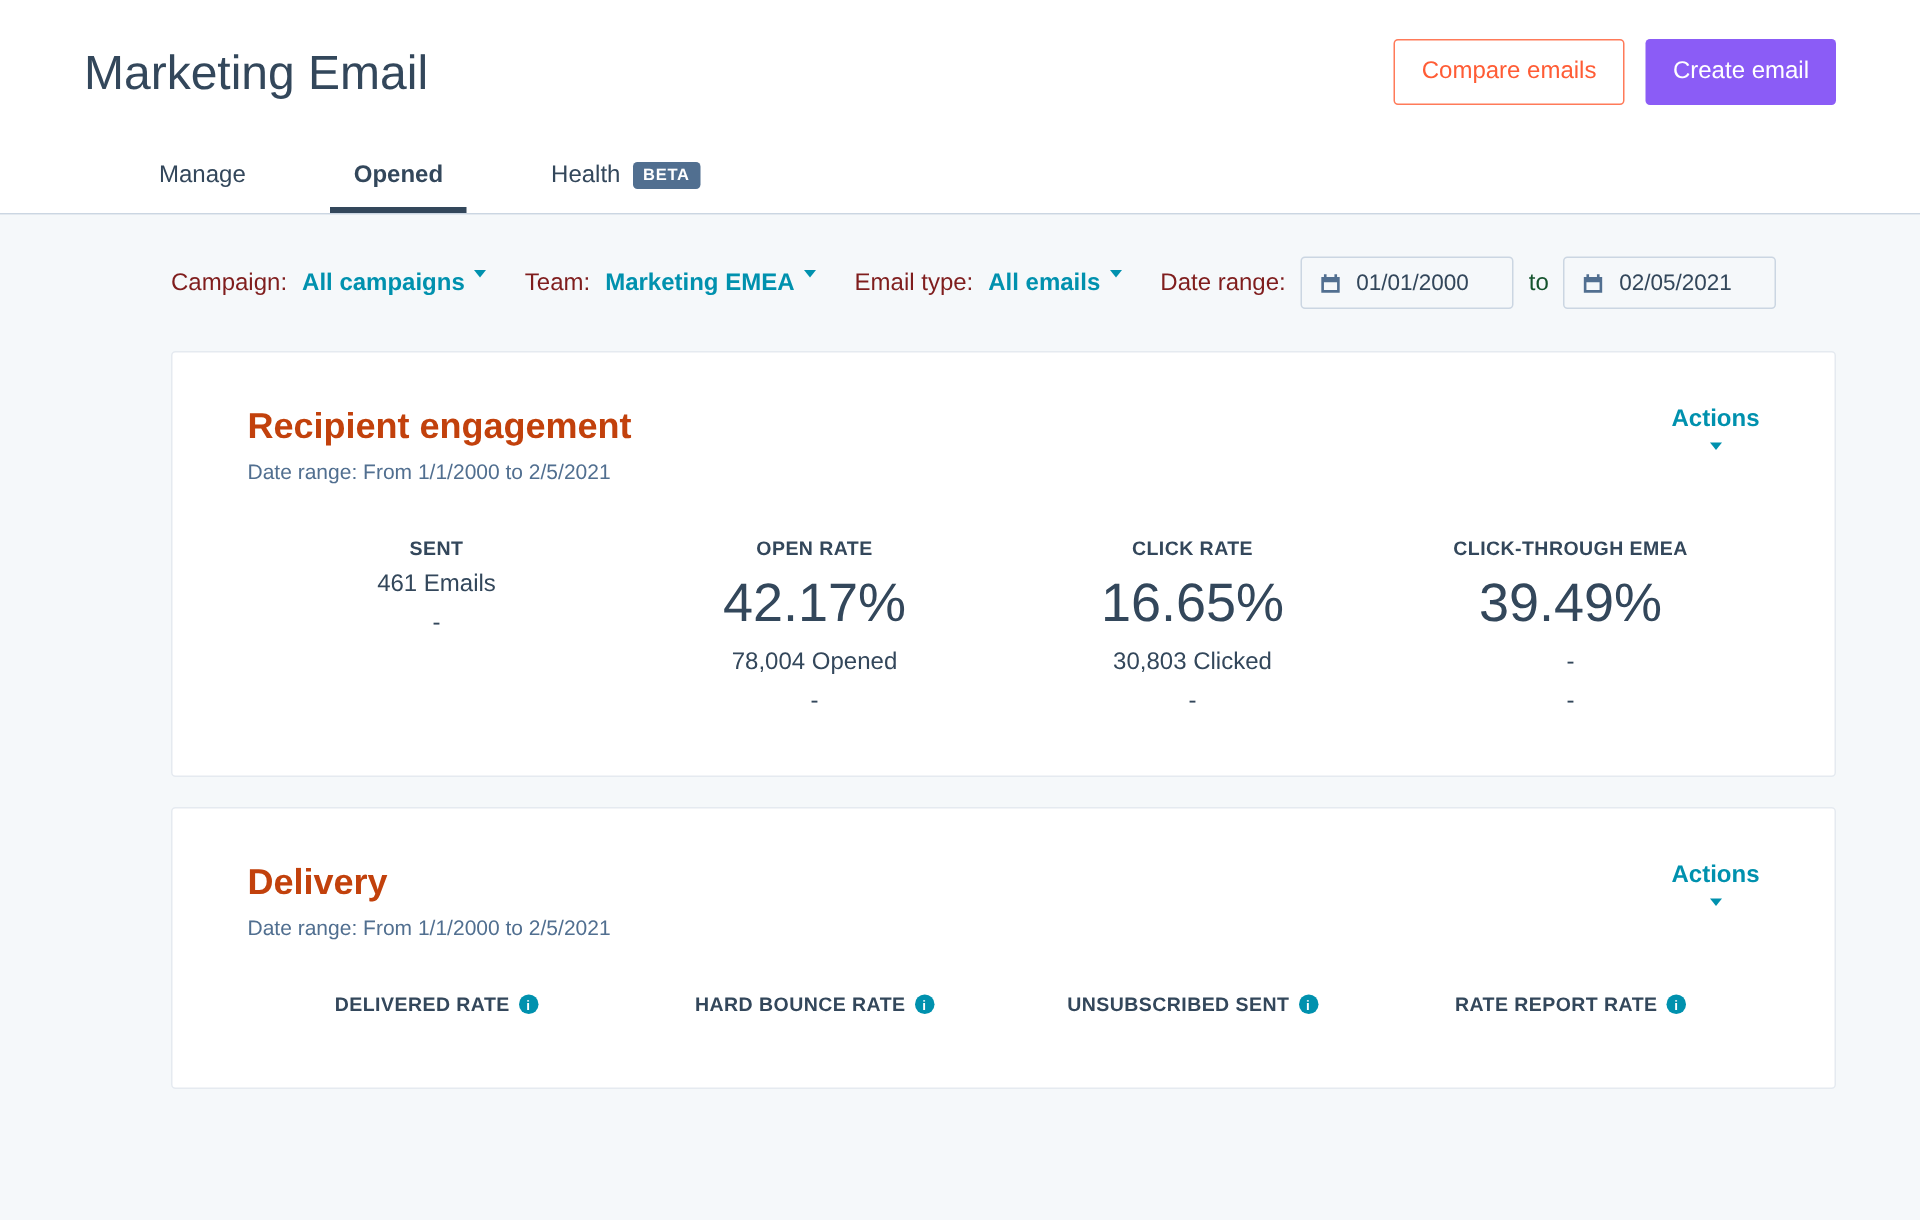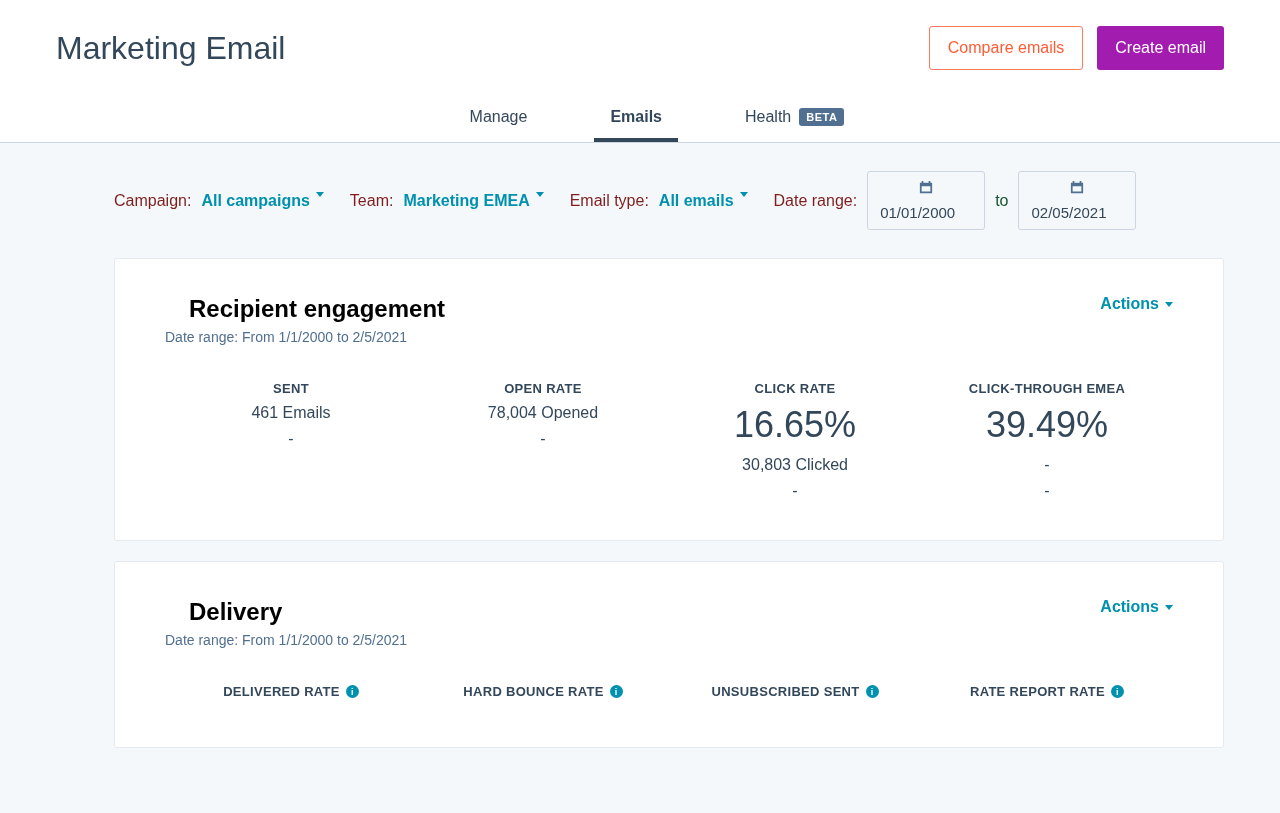--- a/index.html
+++ b/index.html
@@ -3,41 +3,41 @@
 <meta charset="utf-8">
 <style>
 * { margin: 0; padding: 0; box-sizing: border-box; }
 body { font-family: -apple-system, BlinkMacSystemFont, "Segoe UI", Helvetica, Arial, sans-serif; background: #f5f8fa; color: #33475b; width: 1280px; }
 .header { background: #fff; padding: 26px 56px 0 56px; border-bottom: 1px solid #cbd6e2; }
 .header-top { display: flex; justify-content: space-between; align-items: center; margin-bottom: 24px; }
 .page-title { font-size: 32px; font-weight: 500; color: #33475b; }
 .header-buttons { display: flex; gap: 14px; }
 .btn { padding: 12px 18px; font-size: 16px; border-radius: 3px; cursor: pointer; border: none; font-weight: 400; }
 .btn-outline { background: #fff; color: #ff5c35; border: 1px solid #ff7a59; }
-.btn-primary { background: #a21caf; color: #fff; }
-.tabs { display: flex; gap: 51px; padding-left: 34px; justify-content: center; }
+.btn-primary { background: #8b5cf6; color: #fff; }
+.tabs { display: flex; gap: 40px; padding-left: 34px; }
 .tab { padding: 14px 16px 16px 16px; font-size: 16px; color: #33475b; cursor: pointer; position: relative; display: flex; align-items: center; gap: 8px; }
 .tab.active { font-weight: 600; }
 .tab.active::after { content: ""; position: absolute; bottom: 0; left: 0; right: 0; height: 4px; background: #33475b; }
 .badge { background: #516f90; color: #fff; font-size: 11px; font-weight: 600; padding: 3px 7px; border-radius: 3px; letter-spacing: 0.5px; }
 .filters { padding: 28px 56px 28px 114px; display: flex; align-items: center; gap: 26px; flex-wrap: nowrap; }
 .filter-group { display: flex; align-items: center; gap: 10px; white-space: nowrap; }
 .filter-label { font-size: 16px; color: #7f1d1d; }
 .filter-value { color: #0091ae; font-size: 16px; font-weight: 600; display: inline-flex; gap: 6px; cursor: pointer; }
 .caret { width: 0; height: 0; border-left: 4px solid transparent; border-right: 4px solid transparent; border-top: 5px solid currentColor; display: inline-block; }
-.date-input-wrap { display: inline-flex; align-items: center; border: 1px solid #cbd6e2; border-radius: 3px; background: #f5f8fa; padding: 8px 12px; gap: 10px; flex-direction: column; }
+.date-input-wrap { display: inline-flex; align-items: center; border: 1px solid #cbd6e2; border-radius: 3px; background: #f5f8fa; padding: 8px 12px; gap: 10px; }
 .date-input-wrap input { border: none; background: transparent; font-size: 15px; color: #33475b; width: 92px; outline: none; }
 .cal-icon { width: 14px; height: 14px; display: inline-block; }
 .cal-icon svg { width: 14px; height: 14px; fill: #516f90; }
 .to-text { font-size: 16px; color: #14532d; }
 .content { padding: 0 56px 40px 114px; }
 .card { background: #fff; border: 1px solid #e5eaf0; border-radius: 3px; margin-bottom: 20px; padding: 36px 50px 40px 50px; }
 .card-header { display: flex; justify-content: space-between; align-items: flex-start; margin-bottom: 6px; }
-.card-title { font-size: 24px; font-weight: 600; color: #000000; margin-left: 24px; }
-.actions-btn { color: #0091ae; font-size: 16px; font-weight: 600; display: inline-flex; align-items: center; gap: 6px; cursor: pointer; }
+.card-title { font-size: 24px; font-weight: 600; color: #c2410c; }
+.actions-btn { color: #0091ae; font-size: 16px; font-weight: 600; display: inline-flex; align-items: center; gap: 6px; cursor: pointer; flex-direction: column; }
 .card-subtitle { font-size: 14px; color: #516f90; margin-bottom: 36px; }
 .card-subtitle .label { color: #516f90; }
 .metrics { display: flex; justify-content: space-around; }
 .metric { text-align: center; flex: 1; }
 .metric-label { font-size: 13px; font-weight: 600; color: #33475b; letter-spacing: 0.3px; margin-bottom: 8px; display: flex; align-items: center; justify-content: center; gap: 6px; }
 .metric-value { font-size: 36px; font-weight: 500; color: #33475b; margin-bottom: 10px; }
 .metric-sub { font-size: 16px; color: #33475b; margin-bottom: 8px; }
 .metric-dash { font-size: 16px; color: #33475b; }
 .info-icon { width: 13px; height: 13px; display: inline-flex; align-items: center; justify-content: center; border-radius: 50%; background: #0091ae; color: #fff; font-size: 9px; font-weight: bold; font-style: normal; }
 </style>
@@ -50,21 +50,21 @@
     <div class="header-buttons">
       <button class="btn btn-outline">Compare emails</button>
       <button class="btn btn-primary">Create email</button>
     </div>
   </div>
   <div class="tabs">
     <div class="tab">
         <span>Manage</span>
       </div>
     <div class="tab active">
-        <span>Emails</span>
+        <span>Opened</span>
       </div>
     <div class="tab">
       <span>Health</span>
       <span class="badge">BETA</span>
     </div>
   </div>
 </div>
 
 <div class="filters">
   <div class="filter-group">
@@ -121,20 +121,21 @@
       <span>From 1/1/2000 to 2/5/2021</span>
     </div>
     <div class="metrics">
       <div class="metric">
         <div class="metric-label">SENT</div>
         <div class="metric-sub">461 Emails</div>
         <div class="metric-dash">-</div>
       </div>
       <div class="metric">
         <div class="metric-label">OPEN RATE</div>
+        <div class="metric-value">42.17%</div>
         <div class="metric-sub">78,004 Opened</div>
         <div class="metric-dash">-</div>
       </div>
       <div class="metric">
         <div class="metric-label">CLICK RATE</div>
         <div class="metric-value">16.65%</div>
         <div class="metric-sub">30,803 Clicked</div>
         <div class="metric-dash">-</div>
       </div>
       <div class="metric">

